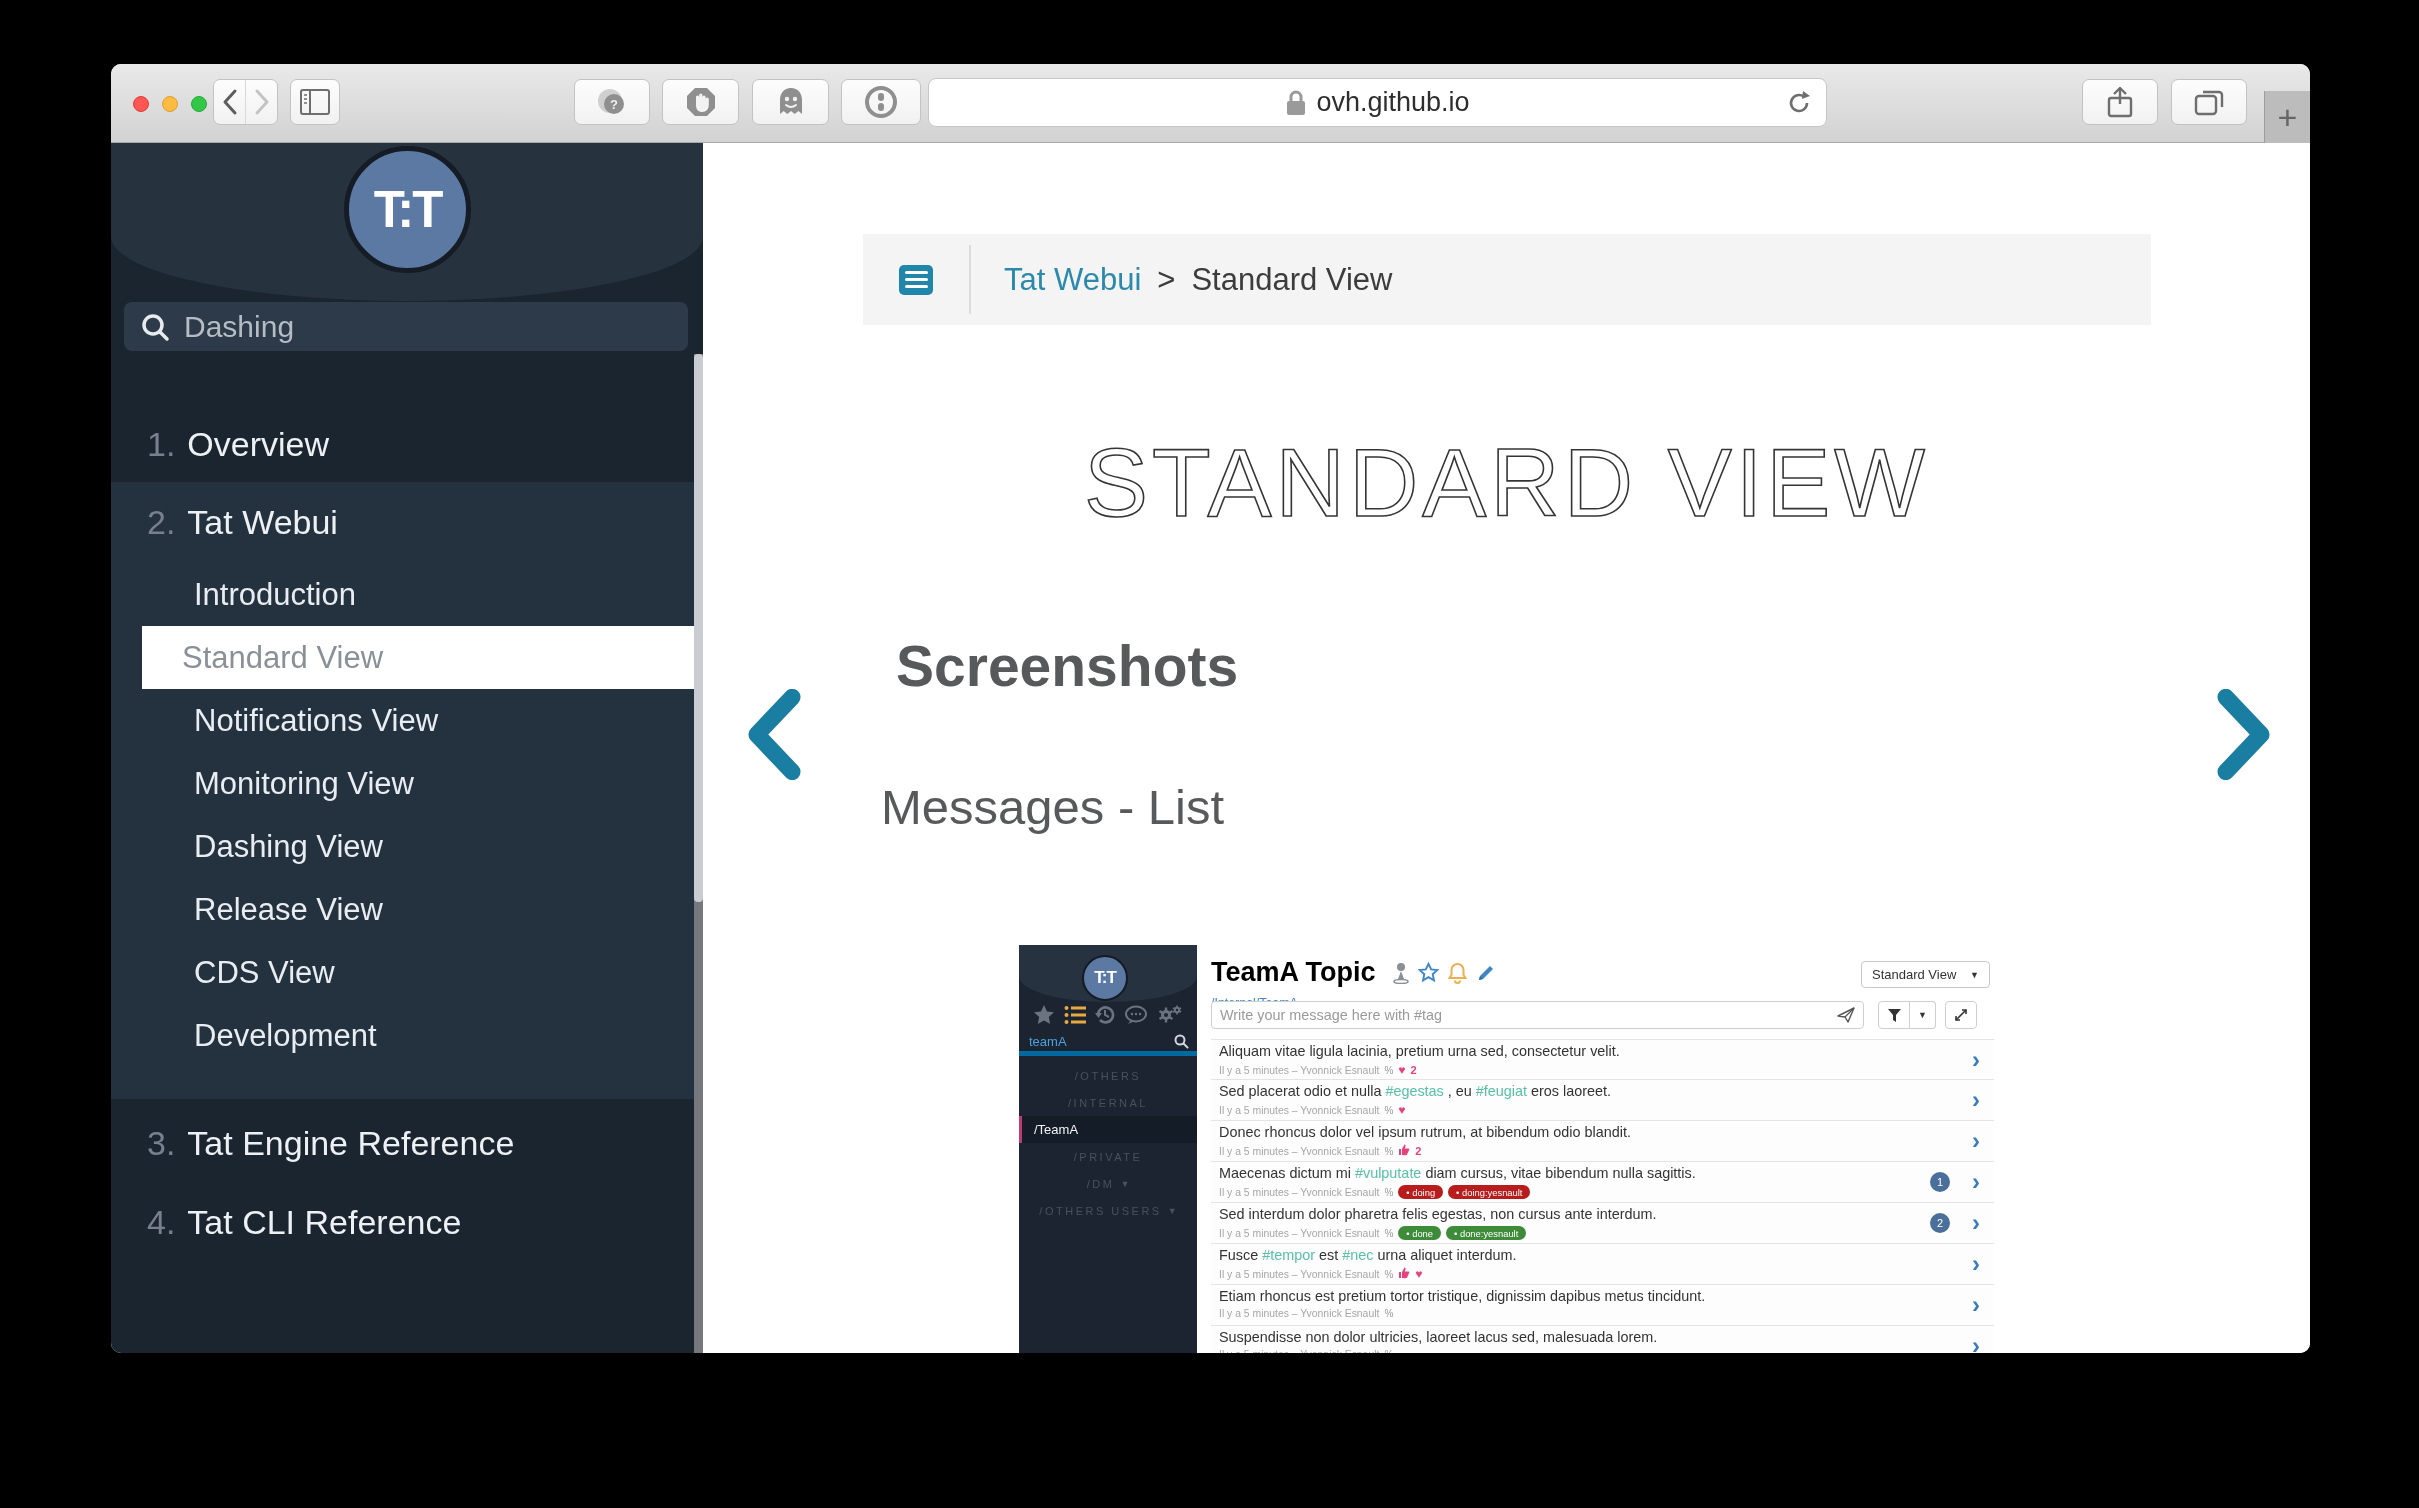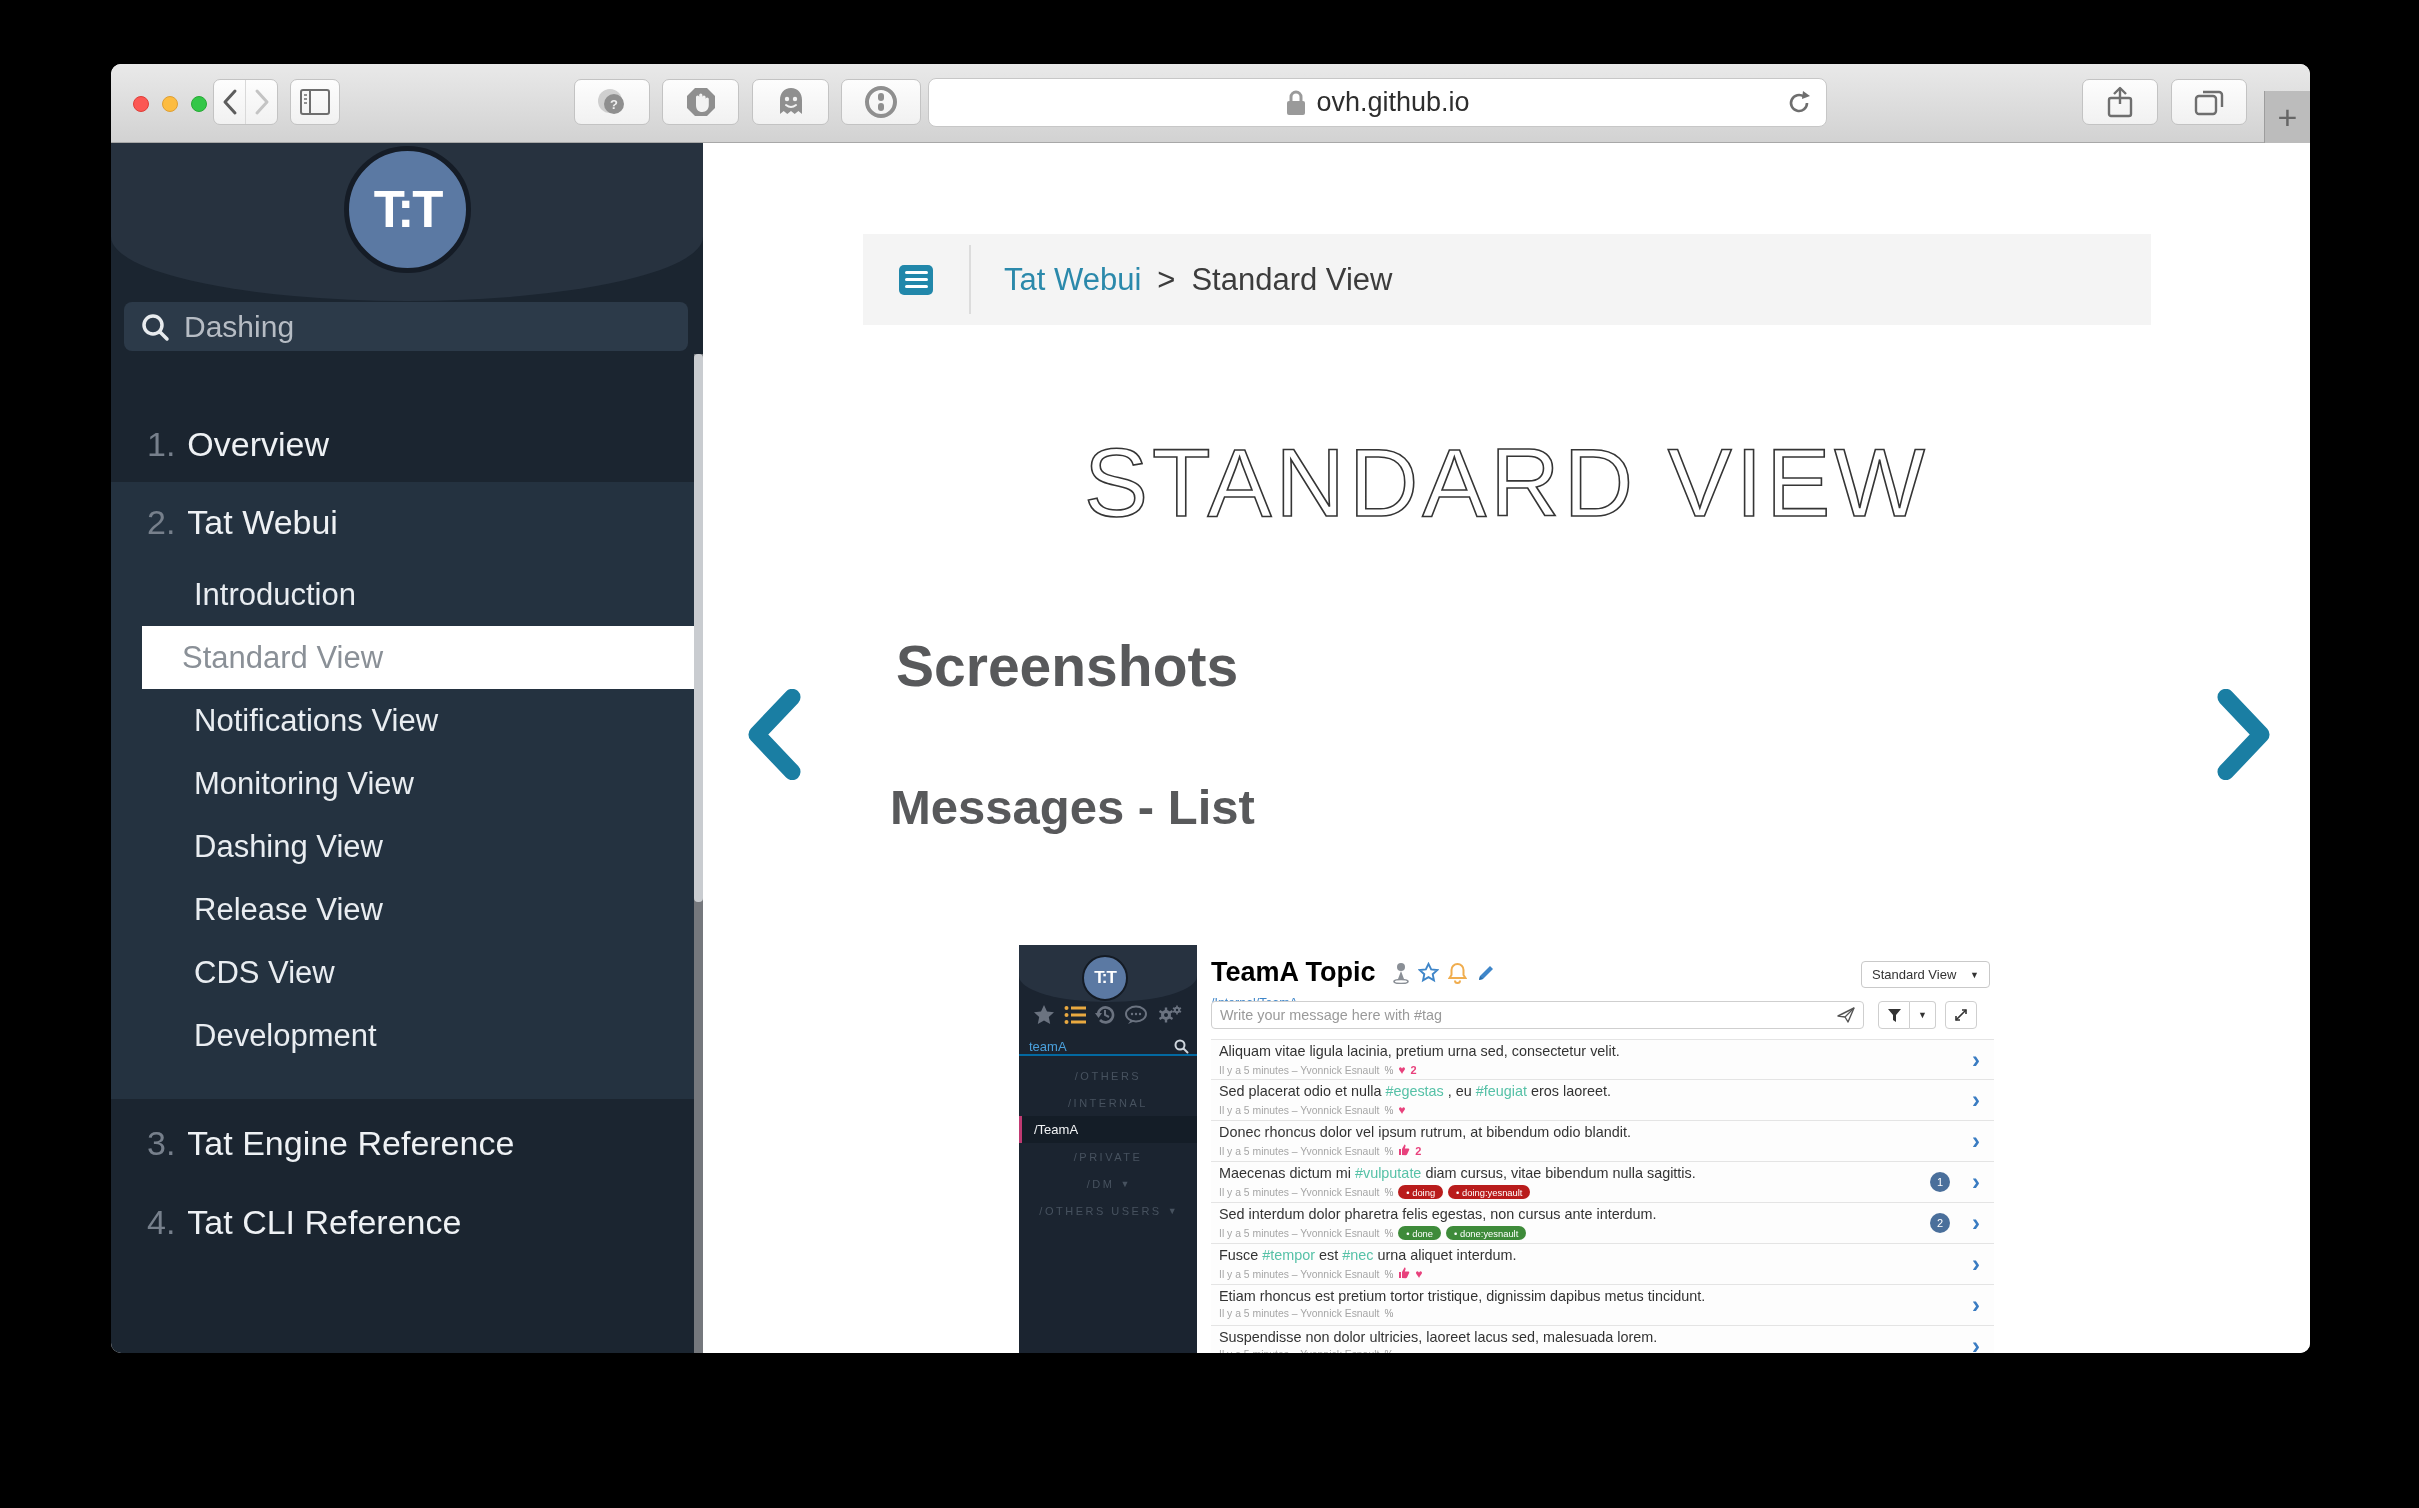--- a/index.html
+++ b/index.html
@@ -83,34 +83,34 @@
   .hero { position:absolute; left:0; right:0; top:285px; text-align:center;
           font-size:96px; color:#3a3a3a; font-weight:100; letter-spacing:4px; }
   @supports (-webkit-text-stroke: 1px black) {
     .hero { color:transparent; -webkit-text-stroke:1.6px #353535; }
   }
 
   .arrow-nav { position:absolute; top:546px; cursor:pointer; }
   .arrow-left { left:42px; } .arrow-right { left:1513px; }
 
   .h-screenshots { position:absolute; left:193px; top:490px; font-size:57px; font-weight:bold; color:#58595b; }
-  .h-messages    { position:absolute; left:187px; top:636px; font-size:49px; font-weight:bold; color:#58595b; }
+  .h-messages    { position:absolute; left:178px; top:636px; font-size:49px; font-weight:normal; color:#58595b; }
 
   
   .app { position:absolute; left:316px; top:802px; width:975px; height:408px; overflow:hidden; background:#fff; }
   .app-sb { position:absolute; left:0; top:0; width:178px; height:408px; background:#1b2430; }
   .app-sb-header { position:absolute; left:0; top:0; width:100%; height:57px; background:#273240;
                    border-radius:0 0 50% 50% / 0 0 26px 26px; }
   .app-logo { position:absolute; left:63px; top:10px; width:46px; height:46px; border-radius:50%;
               background:#5b79a3; border:2px solid #141b24; display:flex; align-items:center; justify-content:center; }
   .app-logo span { color:#fff; font-weight:bold; font-size:17px; letter-spacing:-1px; }
   .app-icons { position:absolute; left:0; top:57px; width:100%; height:26px; display:flex;
                align-items:center; justify-content:space-around; padding:0 10px; }
-  .app-search { position:absolute; left:0; top:87px; width:100%; height:24px; border-bottom:2px solid #0369a1;
-                display:flex; align-items:flex-end; }
+  .app-search { position:absolute; left:0; top:87px; width:100%; height:24px; border-bottom:5px solid #0369a1;
+                display:flex; align-items:center; }
   .app-search .q { color:#4aa0dc; font-size:13px; margin-left:10px; flex:1; }
   .app-channels { position:absolute; left:0; top:117px; width:100%; }
   .chan { height:27px; display:flex; align-items:center; justify-content:center; color:#47525f;
           font-size:11px; letter-spacing:2.5px; }
   .chan .caret { margin-left:6px; font-size:9px; letter-spacing:0; }
   .chan.selected { justify-content:flex-start; padding-left:12px; color:#f2f4f6; font-size:13px;
                    letter-spacing:0; background:#141d27; border-left:3px solid #bf3a72; }
 
   .app-main { position:absolute; left:178px; top:0; right:0; height:408px; }
   .app-title-row { position:absolute; left:14px; top:12px; display:flex; align-items:center; gap:9px; }

